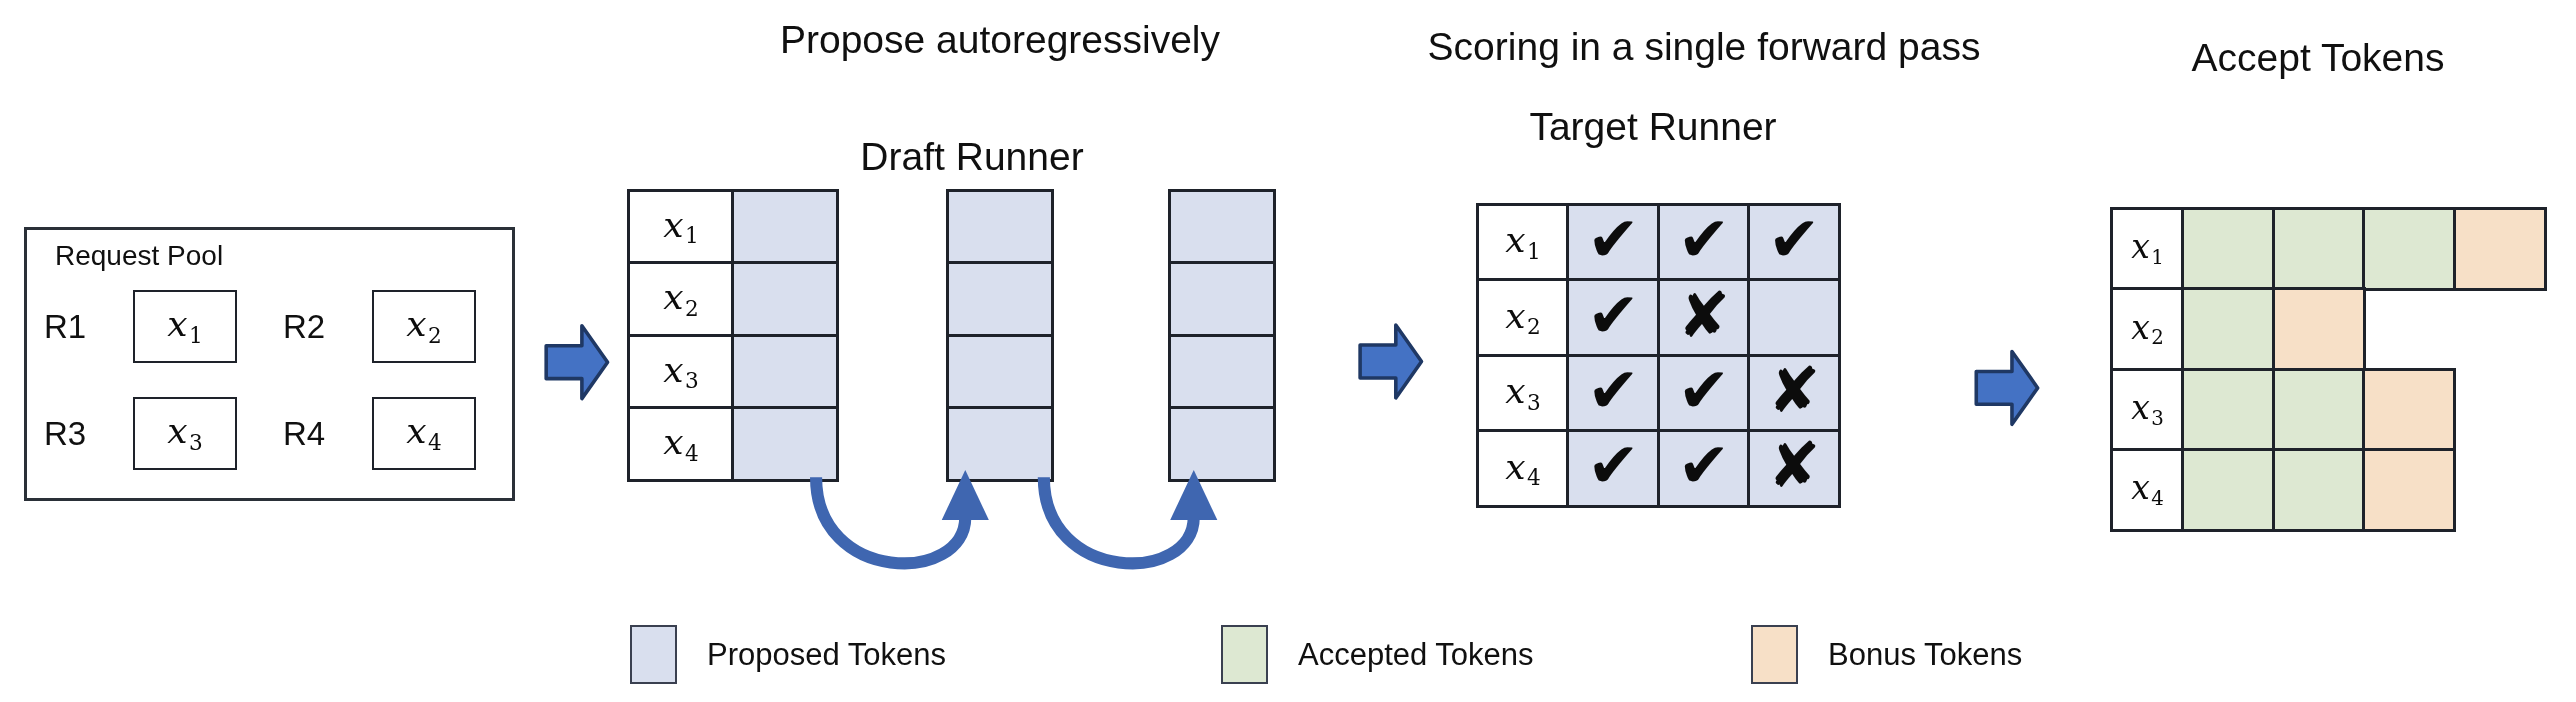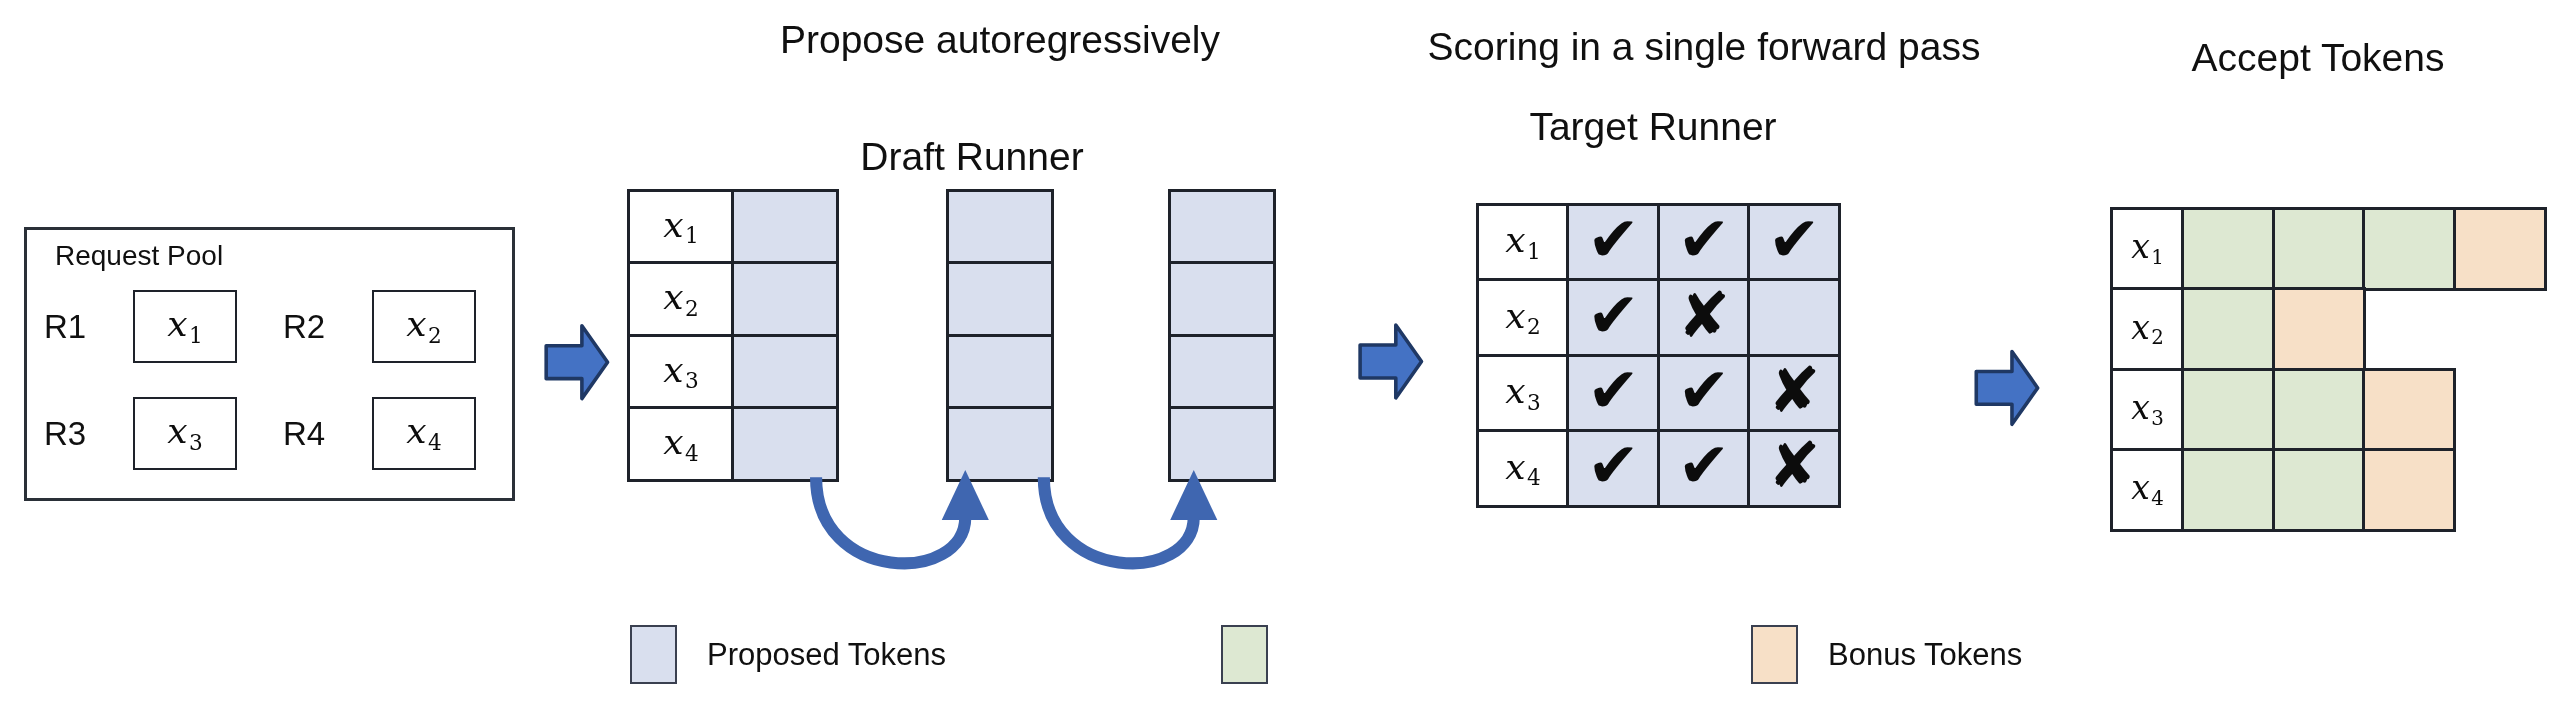--- a/index.html
+++ b/index.html
@@ -226,20 +226,21 @@
         <div class="cell a-cell bonus"></div>
       </div>
     </div>
 
   <div class="legend-entry" id="legend-0">
     <span class="legend-swatch" style="background: rgb(217, 223, 238);"></span>
     <span class="legend-label">Proposed Tokens</span>
   </div>
   <div class="legend-entry" id="legend-1">
     <span class="legend-swatch" style="background: rgb(221, 232, 210);"></span>
+    <span class="legend-label">Accepted Tokens</span>
   </div>
   <div class="legend-entry" id="legend-2">
     <span class="legend-swatch" style="background: rgb(247, 224, 199);"></span>
     <span class="legend-label">Bonus Tokens</span>
   </div>
 
   <svg class="overlay" viewBox="0 0 3608 984">
     <polygon class="big-arrow" points="765,484 815,484 815,456 851,507 815,558 815,530 765,530" stroke-width="5" stroke-linejoin="round" fill="#4472c4" stroke="#1f3864"></polygon>
     <polygon class="big-arrow" points="1905,483 1955,483 1955,455 1991,506 1955,557 1955,529 1905,529" stroke-width="5" stroke-linejoin="round" fill="#4472c4" stroke="#1f3864"></polygon>
     <polygon class="big-arrow" points="2768,520 2818,520 2818,492 2854,543 2818,594 2818,566 2768,566" stroke-width="5" stroke-linejoin="round" fill="#4472c4" stroke="#1f3864"></polygon>

